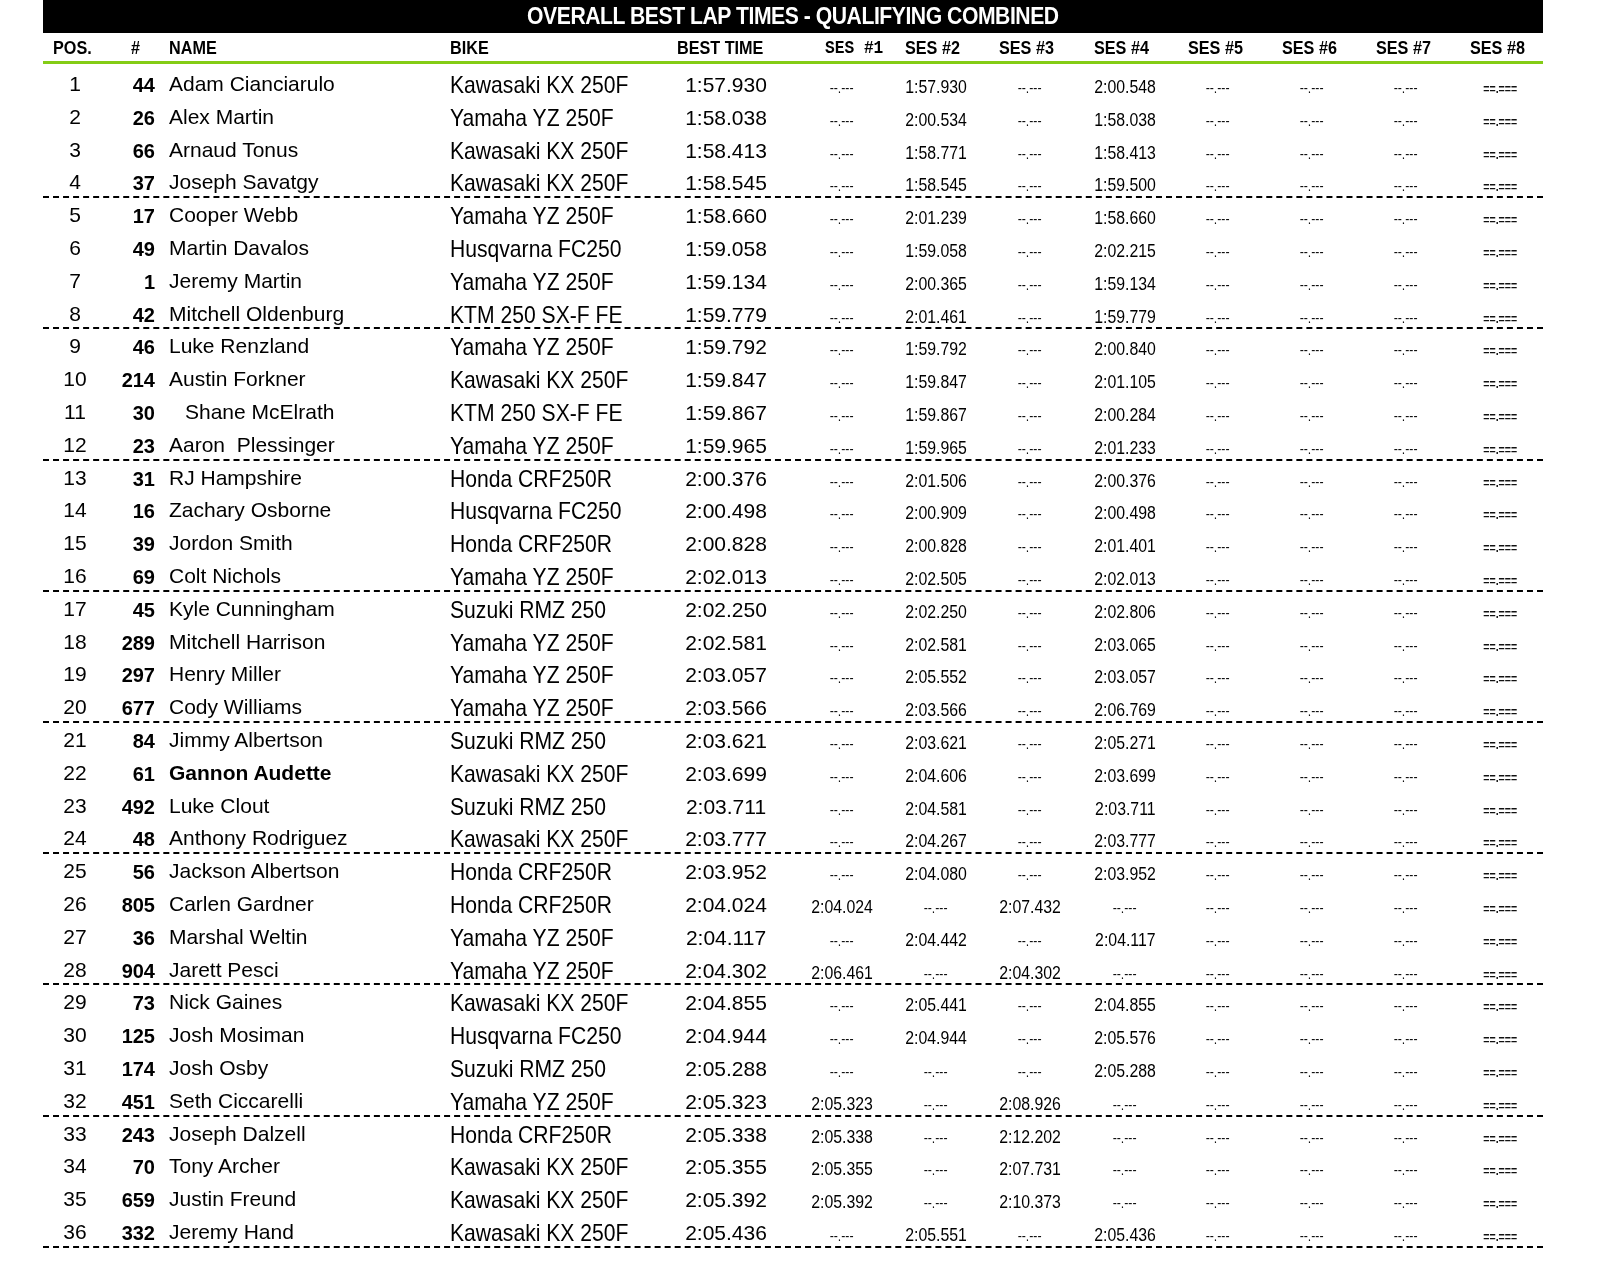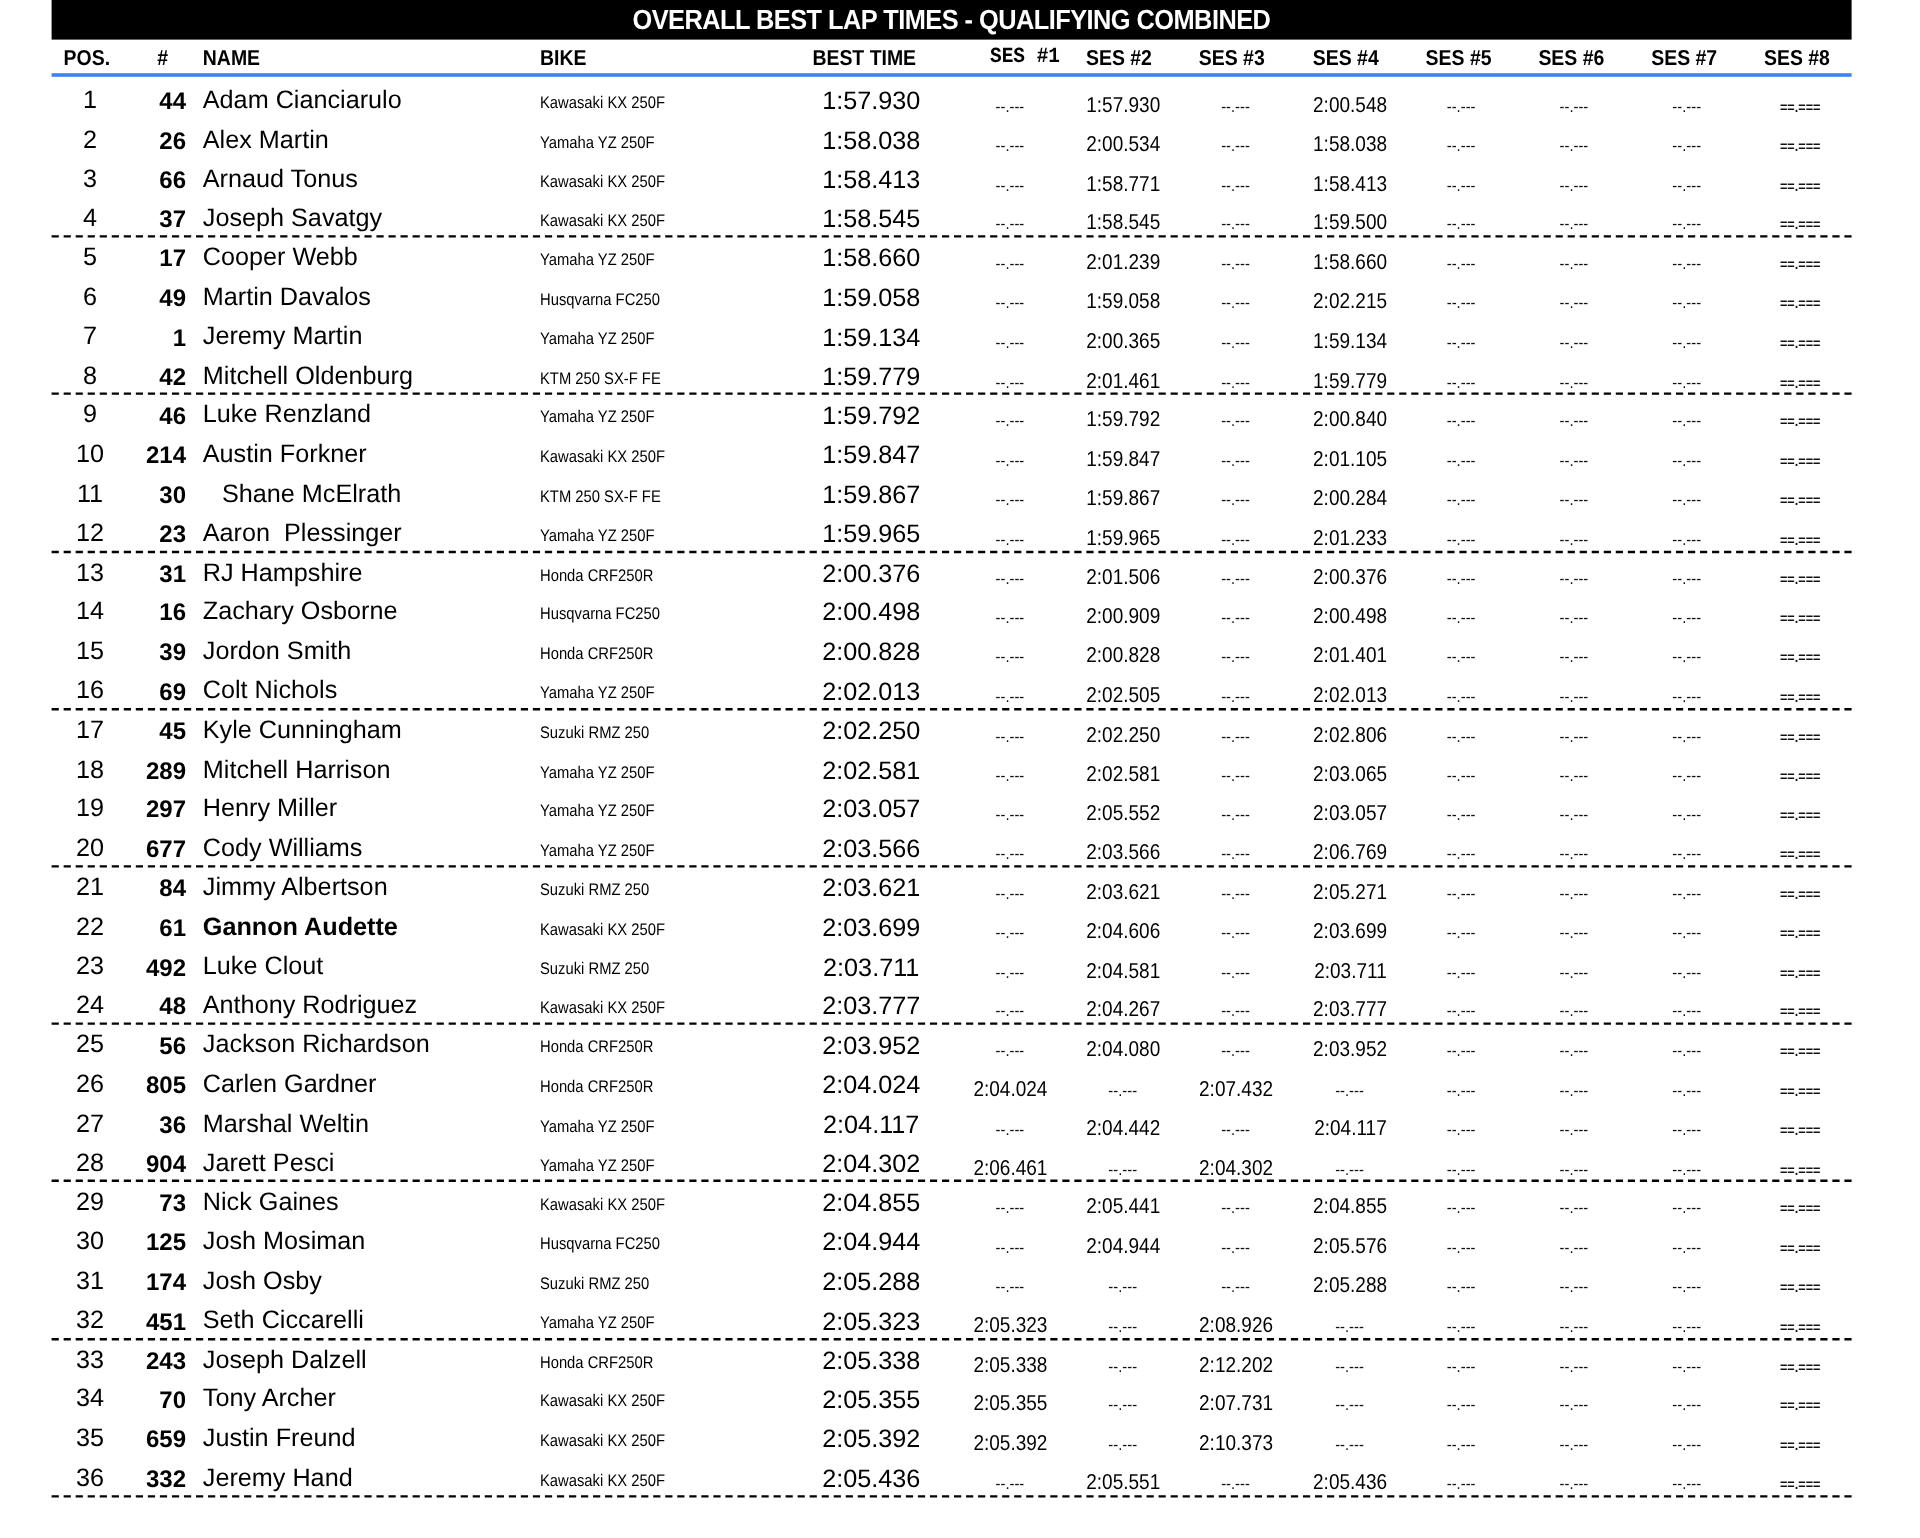--- a/index.html
+++ b/index.html
@@ -9,38 +9,38 @@
   }
   .title-bar {
     position: absolute; left: 43px; top: 0; width: 1500px; height: 33px;
     background: #000; color: #fff; text-align: center;
     font-weight: bold; font-size: 23px; line-height: 33px;
     letter-spacing: -0.5px;
   }
   .title-bar span { display: inline-block; transform: scaleX(0.92); }
   .header-row {
     position: absolute; left: 43px; top: 33px; width: 1500px; height: 28px;
-    border-bottom: 3px solid #3b82f6;
+    border-bottom: 3px solid #84cc16;
   }
   .hcell {
     position: absolute; top: 0; font-weight: bold; font-size: 18px; line-height: 30px;
     white-space: nowrap;
   }
   .hcell span { display: inline-block; transform: scaleX(0.9); transform-origin: left center; }
   .rows { position: absolute; left: 43px; top: 67px; width: 1500px; }
   .row {
     position: relative; height: 32.8px; width: 1500px;
   }
   .row.group-end { border-bottom: 2px dashed #000; box-sizing: border-box; }
   .cell { position: absolute; white-space: nowrap; top: 0; }
   .cell span { display: inline-block; }
   .c-pos { left: 0; width: 64px; text-align: center; font-size: 21px; line-height: 34px; }
   .c-num { left: 64px; width: 48px; text-align: right; font-size: 20px; font-weight: bold; line-height: 36px; }
   .c-name { left: 126px; font-size: 21px; line-height: 34px; }
-  .c-bike { left: 407px; font-size: 14px; line-height: 36px; }
+  .c-bike { left: 407px; font-size: 24px; line-height: 36px; }
   .c-bike span { transform: scaleX(0.88); transform-origin: left center; }
   .c-best { left: 628px; width: 110px; text-align: center; font-size: 21px; line-height: 36px; }
   .ses { width: 94px; text-align: center; font-size: 18px; line-height: 40px; }
   .ses span { transform: scaleX(0.88); }
   .ses.empty span { font-size: 14px; letter-spacing: 0px; color: #111; }
   .ses.null span { font-size: 12px; letter-spacing: 0px; color: #111; font-weight: bold; }
   .s1 { left: 752px; } .s2 { left: 846px; } .s3 { left: 940px; } .s4 { left: 1035px; }
   .s5 { left: 1128px; } .s6 { left: 1222px; } .s7 { left: 1316px; } .s8 { left: 1410px; }
 </style>
 </head>
@@ -423,21 +423,21 @@
     <div class="cell ses s3 empty"><span>--.---</span></div>
     <div class="cell ses s4"><span>2:03.777</span></div>
     <div class="cell ses s5 empty"><span>--.---</span></div>
     <div class="cell ses s6 empty"><span>--.---</span></div>
     <div class="cell ses s7 empty"><span>--.---</span></div>
     <div class="cell ses s8 null"><span>==.===</span></div>
   </div>
     <div class="row">
     <div class="cell c-pos"><span>25</span></div>
     <div class="cell c-num"><span>56</span></div>
-    <div class="cell c-name"><span style="white-space:pre;">Jackson Richardson</span></div>
+    <div class="cell c-name"><span style="white-space:pre;">Jackson Albertson</span></div>
     <div class="cell c-bike"><span>Honda CRF250R</span></div>
     <div class="cell c-best"><span>2:03.952</span></div>
     <div class="cell ses s1 empty"><span>--.---</span></div>
     <div class="cell ses s2"><span>2:04.080</span></div>
     <div class="cell ses s3 empty"><span>--.---</span></div>
     <div class="cell ses s4"><span>2:03.952</span></div>
     <div class="cell ses s5 empty"><span>--.---</span></div>
     <div class="cell ses s6 empty"><span>--.---</span></div>
     <div class="cell ses s7 empty"><span>--.---</span></div>
     <div class="cell ses s8 null"><span>==.===</span></div>

